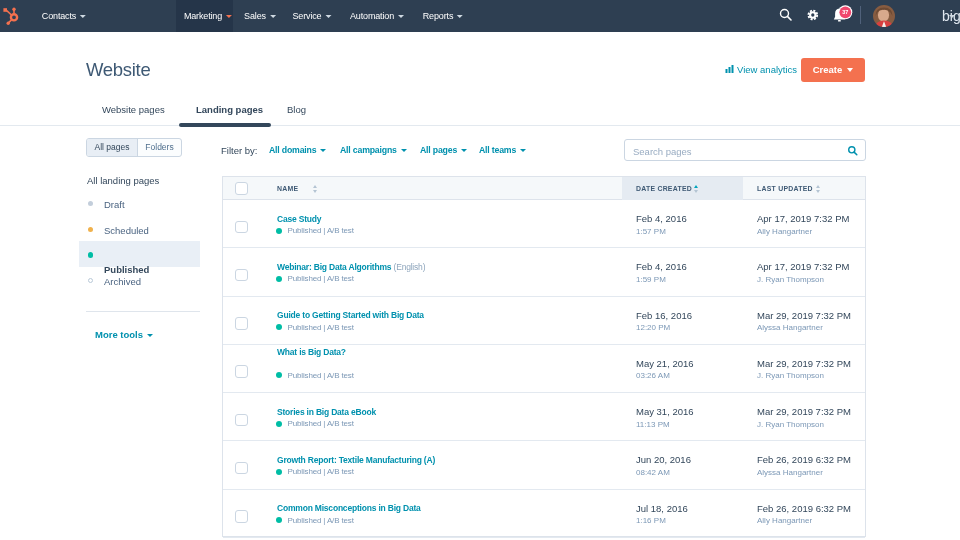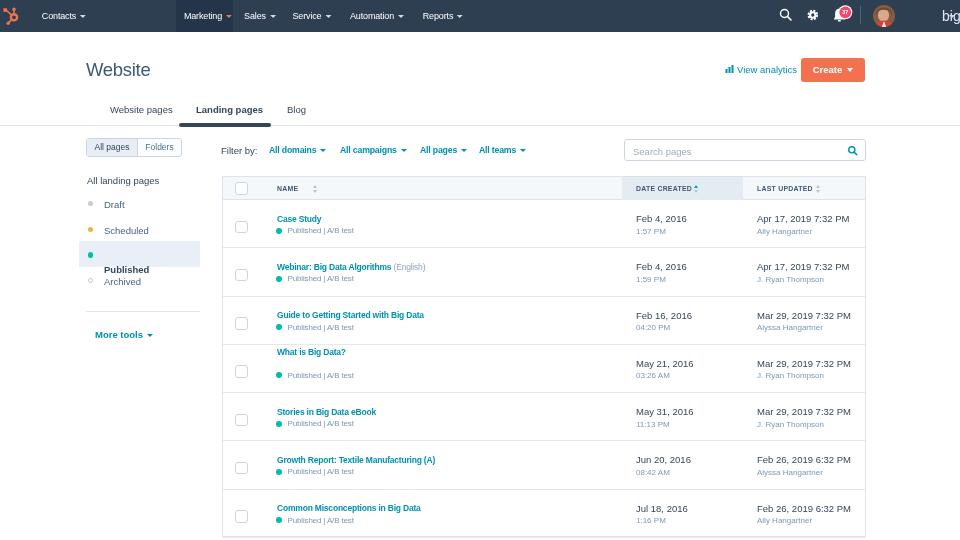--- a/index.html
+++ b/index.html
@@ -117,21 +117,21 @@
 
 <div id="h1">Website</div>
 <svg class="abs" style="left:725px;top:64px" width="10" height="10" viewBox="0 0 10 10">
   <rect x="0.5" y="5" width="2" height="4" fill="#0091ae"></rect>
   <rect x="3.5" y="3" width="2" height="6" fill="#0091ae"></rect>
   <rect x="6.5" y="1" width="2" height="8" fill="#0091ae"></rect>
 </svg>
 <div id="va">View analytics</div>
 <div id="createbtn">Create<span class="car"></span></div>
 
-<span class="tab" style="left:110px">Website pages</span>
+<span class="tab" style="left:102px">Website pages</span>
 <span class="tab" style="left:196px;font-weight:bold">Landing pages</span>
 <span class="tab" style="left:287px">Blog</span>
 <div id="tabline"></div>
 <div id="tabul"></div>
 
 <div id="toggle">
     <div class="seg1">All pages</div>
     <div class="seg2">Folders</div>
   </div>
 <div id="alp">All landing pages</div>
@@ -193,21 +193,21 @@
     <span class="rtime" style="top:97.75px">1:59 PM</span>
     <span class="rupd" style="top:84.25px">Apr 17, 2019 7:32 PM</span>
     <span class="rauth" style="top:97.75px">J. Ryan Thompson</span>
     <div class="rowline" style="top:118.5px"></div>
 
     <div class="cbx" style="top:140px"></div>
     <span class="rtitle" style="top:133px">Guide to Getting Started with Big Data</span>
     <span class="rdot" style="top:147px"></span>
     <span class="rsub" style="top:145.5px">Published | A/B test</span>
     <span class="rdate" style="top:132.5px">Feb 16, 2016</span>
-    <span class="rtime" style="top:146px">04:20 PM</span>
+    <span class="rtime" style="top:146px">12:20 PM</span>
     <span class="rupd" style="top:132.5px">Mar 29, 2019 7:32 PM</span>
     <span class="rauth" style="top:146px">Alyssa Hangartner</span>
     <div class="rowline" style="top:166.75px"></div>
 
     <div class="cbx" style="top:188.25px"></div>
     <span class="rtitle" style="top:170px">What is Big Data?</span>
     <span class="rdot" style="top:195.25px"></span>
     <span class="rsub" style="top:193.75px">Published | A/B test</span>
     <span class="rdate" style="top:180.75px">May 21, 2016</span>
     <span class="rtime" style="top:194.25px">03:26 AM</span>

